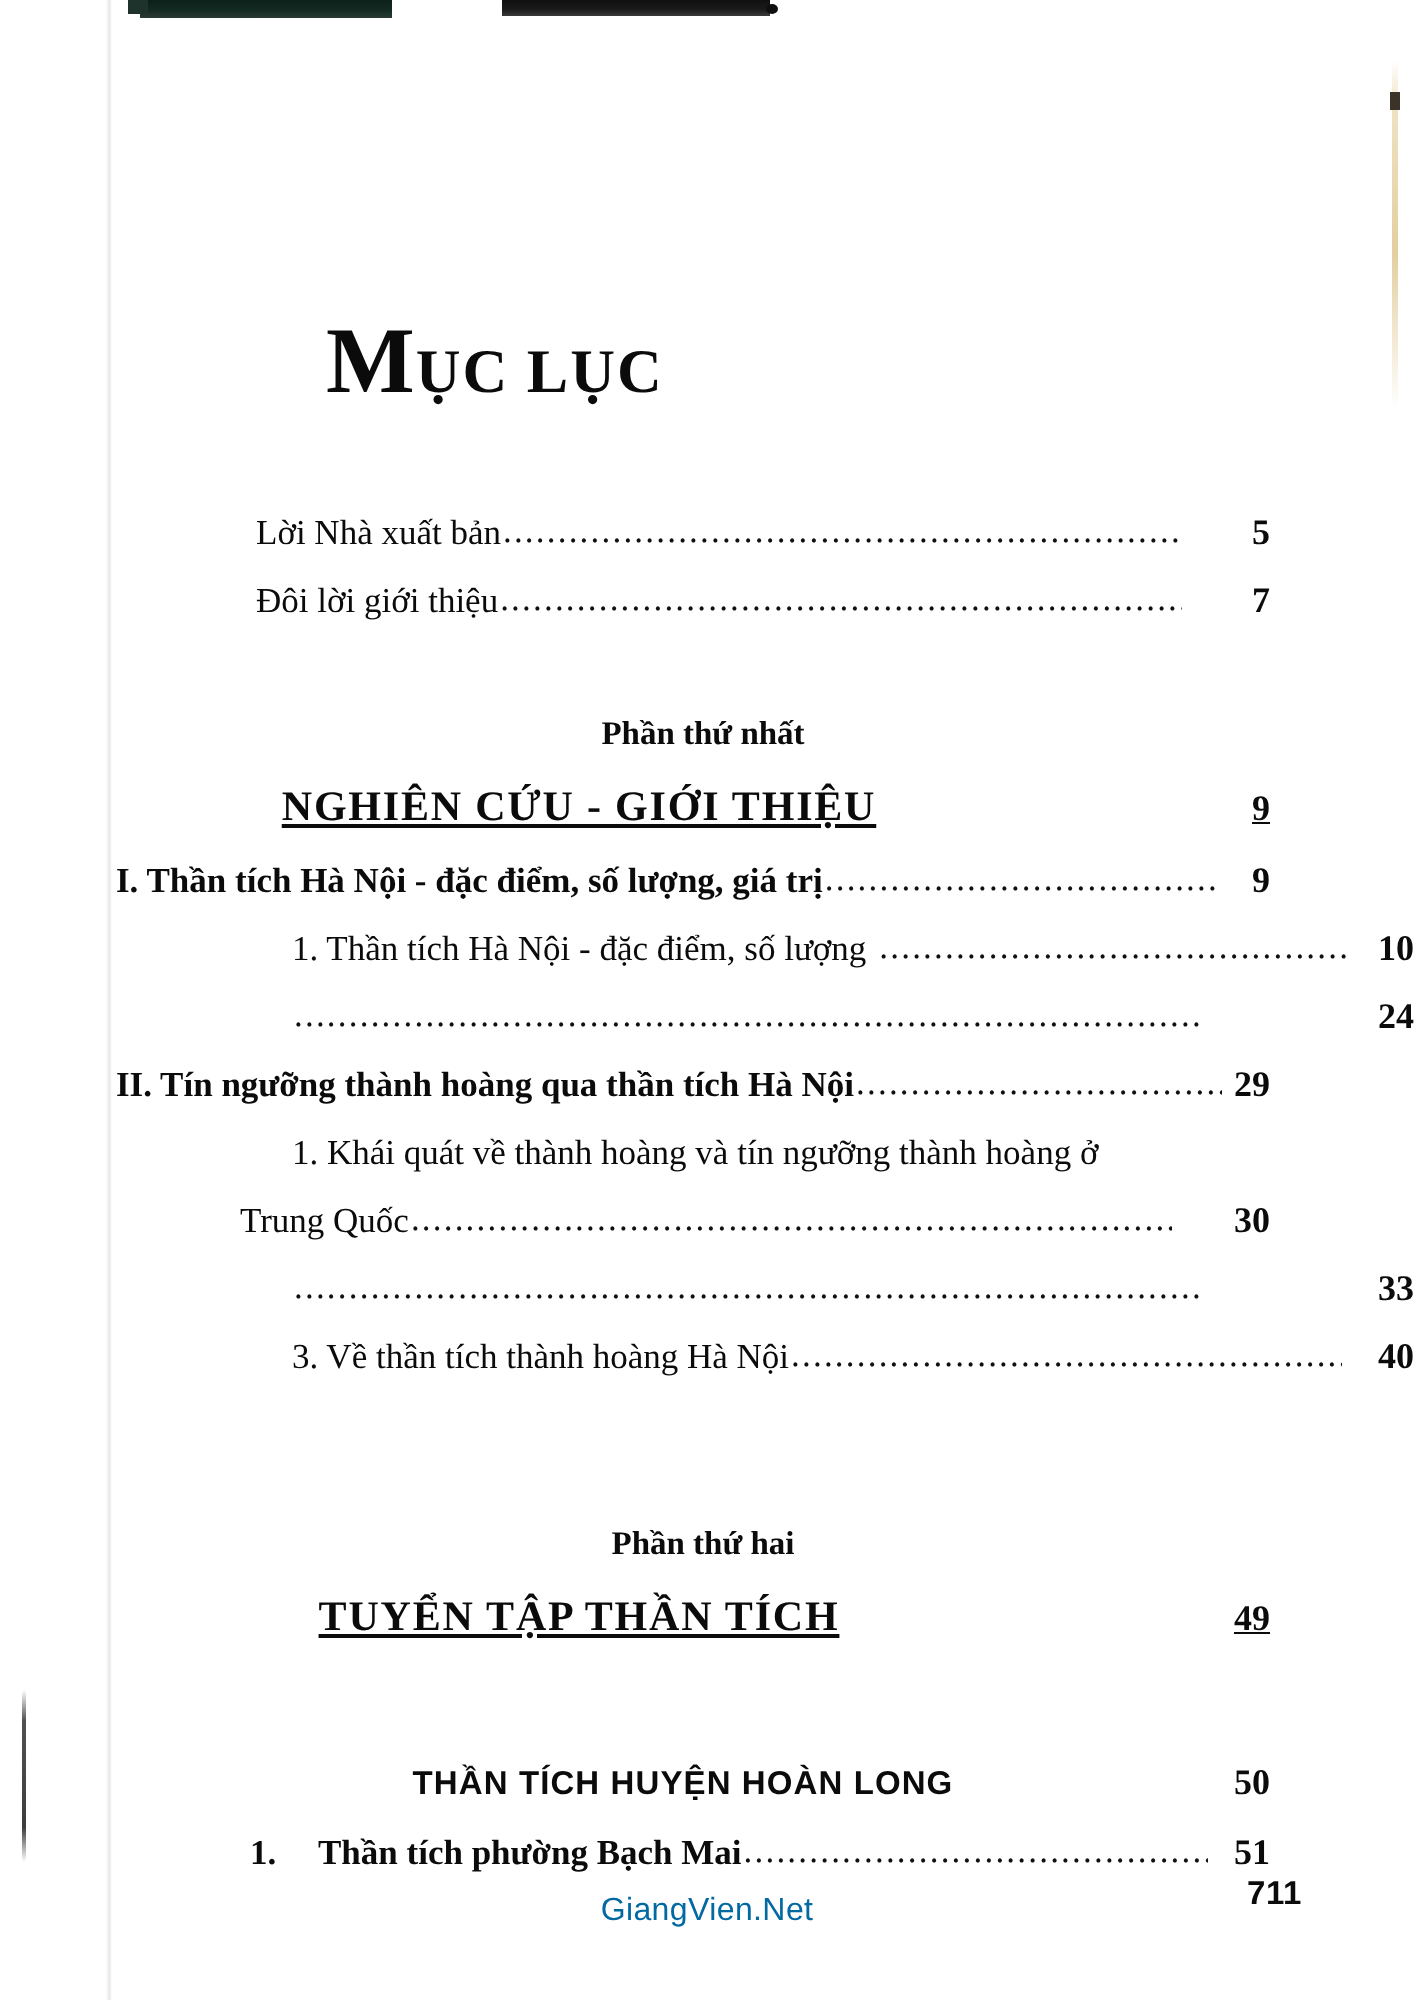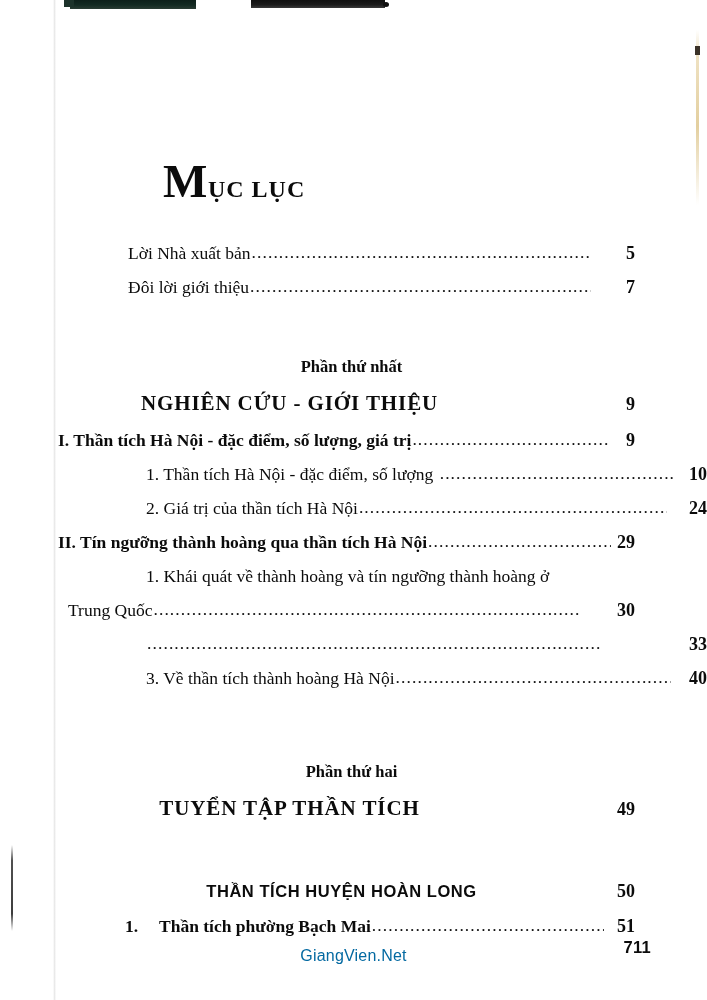--- a/index.html
+++ b/index.html
@@ -61,21 +61,21 @@
     font-family: "Liberation Serif", "DejaVu Serif", serif;
     white-space: nowrap;
     line-height: 1;
   }
   .toc-title .cap {
     font-size: 47px;
     font-weight: 700;
     letter-spacing: .5px;
   }
   .toc-title .rest {
-    font-size: 24px;
+    font-size: 31px;
     font-weight: 700;
     letter-spacing: 1px;
   }
 
   .entries {
     position: absolute;
     left: 0; right: 0; top: 243px;
   }
 
   .row {
@@ -101,42 +101,43 @@
   .row .pageno {
     width: 56px;
     text-align: right;
     font-weight: 700;
     font-size: 18px;
     white-space: nowrap;
     padding-right: 0;
   }
 
   
-  .lvl-front { padding-left: 128px; padding-right: 72px; }
+  .lvl-front { padding-left: 128px; padding-right: 72px; align-items: flex-end; }
   .lvl-roman { padding-left: 58px; padding-right: 72px; }
   .lvl-sub   { padding-left: 146px; }
-  .lvl-cont  { padding-left: 68px; padding-right: 72px; }
+  .lvl-cont  { padding-left: 120px; padding-right: 72px; }
   .lvl-item  { padding-left: 125px; padding-right: 72px; }
 
   .bold  { font-weight: 700; }
   .plain { font-weight: 400; }
 
   
   .part-block { position: relative; }
   .part-sub {
     text-align: center;
     font-weight: 700;
     font-size: 16.5px;
     padding-right: 72px;
     padding-left: 68px;
   }
   .part-main-row {
     display: flex;
     align-items: baseline;
     padding-right: 72px;
+    text-decoration: underline;
   }
   .part-main {
     flex: 1 1 auto;
     text-align: center;
     font-weight: 700;
     font-size: 21px;
     letter-spacing: .9px;
     white-space: nowrap;
   }
   .part-main-row .pageno {
@@ -252,21 +253,20 @@
       <span class="pageno">9</span>
     </div>
 
     <div class="row lvl-sub">
       <span class="label plain">1. Thần tích Hà Nội - đặc điểm, số lượng</span>
       <span class="leader">&nbsp;..................................................................................</span>
       <span class="pageno">10</span>
     </div>
 
     <div class="row lvl-sub">
-      <span class="label plain">2. Giá trị của thần tích Hà Nội</span>
       <span class="leader">...................................................................................</span>
       <span class="pageno">24</span>
     </div>
 
     <div class="row lvl-roman">
       <span class="label bold">II. Tín ngưỡng thành hoàng qua thần tích Hà Nội</span>
       <span class="leader">...................................................................................</span>
       <span class="pageno">29</span>
     </div>
 

